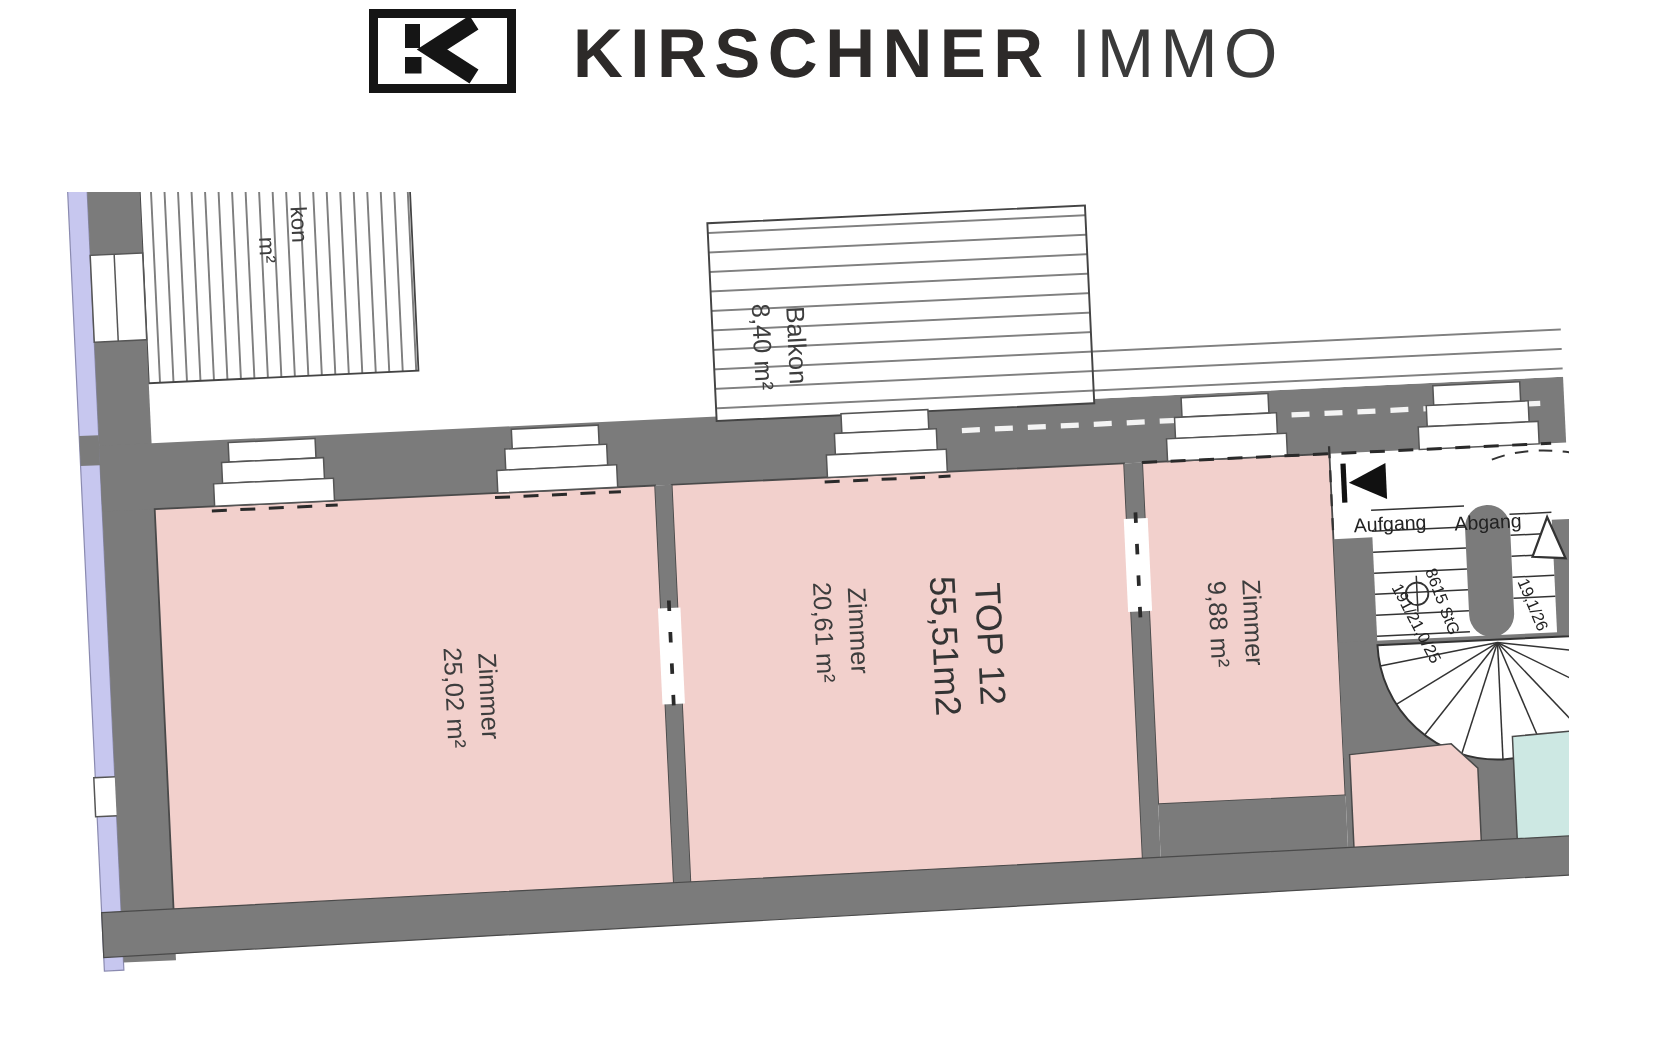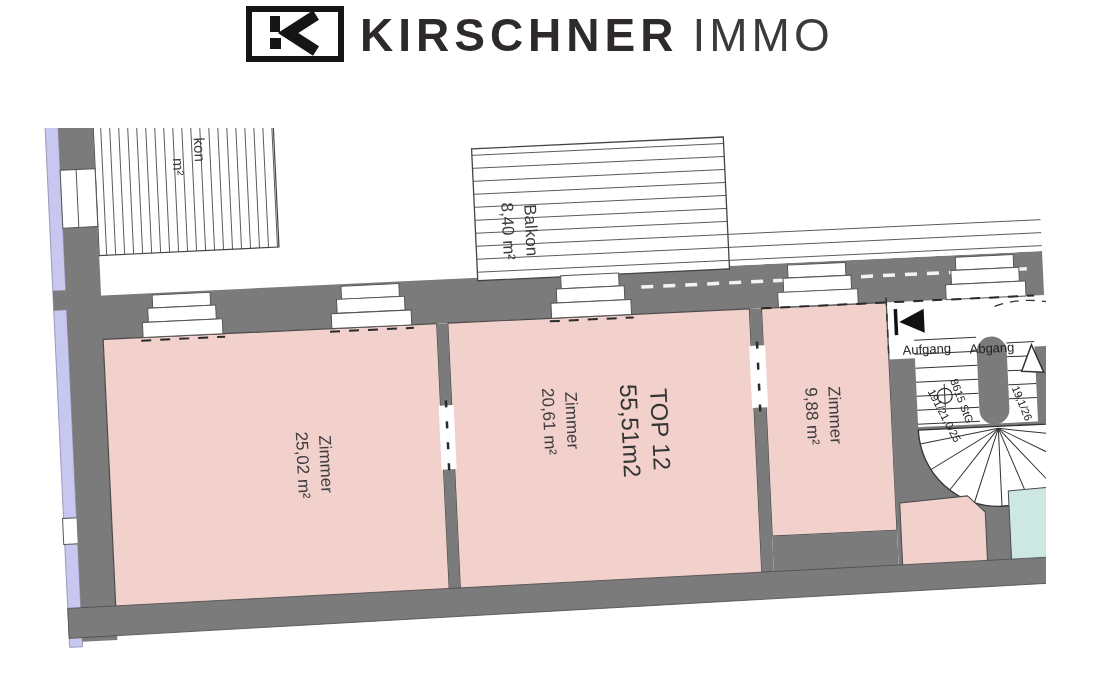--- a/index.html
+++ b/index.html
@@ -1,21 +1,21 @@
 <!DOCTYPE html>
 <html><head>
 <meta charset="utf-8">
 <style>
   html,body{margin:0;padding:0;background:#ffffff;}
   #stage{position:relative;width:1119px;height:700px;background:#ffffff;overflow:hidden;
          font-family:"Liberation Sans", sans-serif;}
   
   #logo-box{position:absolute;left:246px;top:6px;width:86px;height:44px;
             border:6px solid #151515;background:#ffffff;}
-  #brand{position:absolute;left:360px;top:8px;white-space:nowrap;}
+  #brand{position:absolute;left:382px;top:8px;white-space:nowrap;}
   #brand .primary{font-size:46px;font-weight:800;letter-spacing:5px;color:#2d2a29;}
   #brand .secondary{font-size:46px;font-weight:400;letter-spacing:4px;color:#3a3a3a;margin-left:14px;}
   
   #plan-viewport{position:absolute;left:18px;top:128px;width:1028px;height:535px;overflow:hidden;}
   #plan{position:absolute;left:10px;top:-8px;width:1020px;height:540px;
         transform:rotate(-2.7deg);transform-origin:510px 270px;}
   #plan svg{overflow:visible;display:block;}
   text{font-family:"Liberation Sans", sans-serif;}
   .room-label{font-size:17px;fill:#3d3d3d;}
   .room-label-big{font-size:24px;fill:#343434;}

